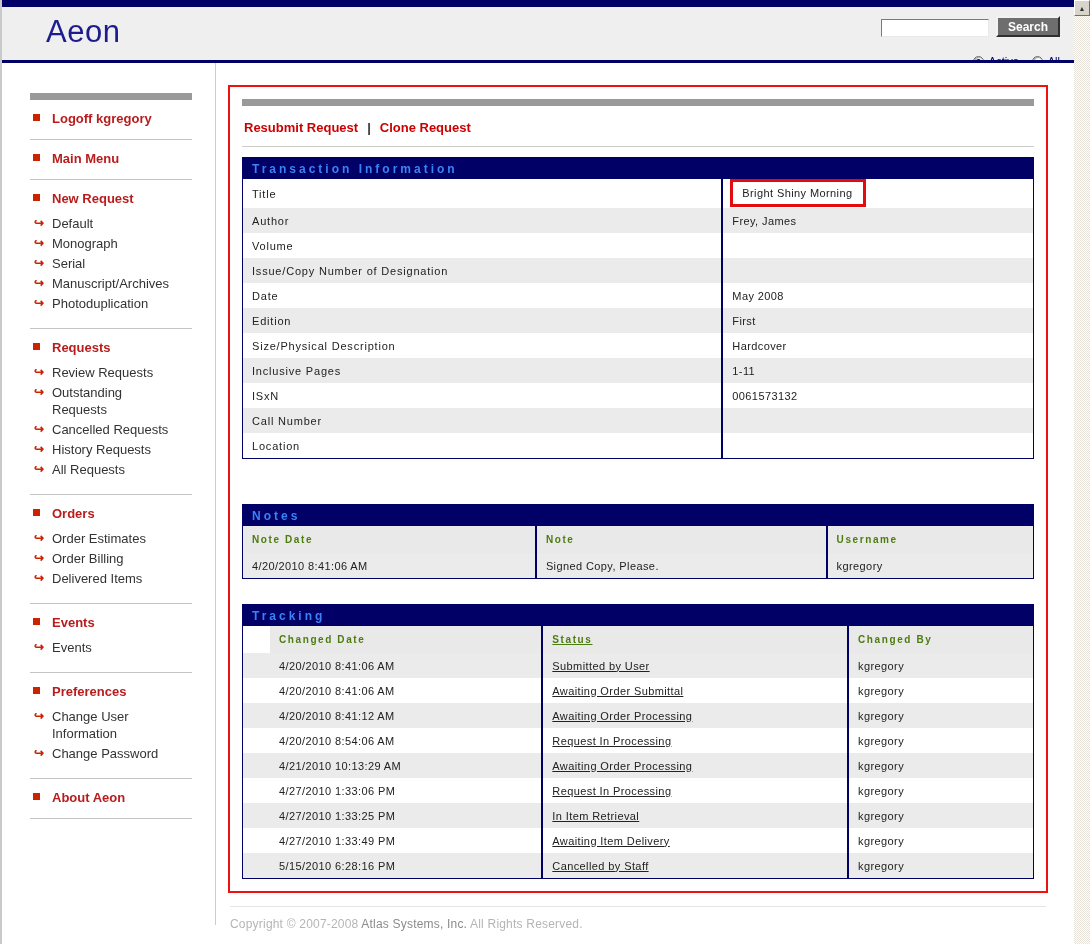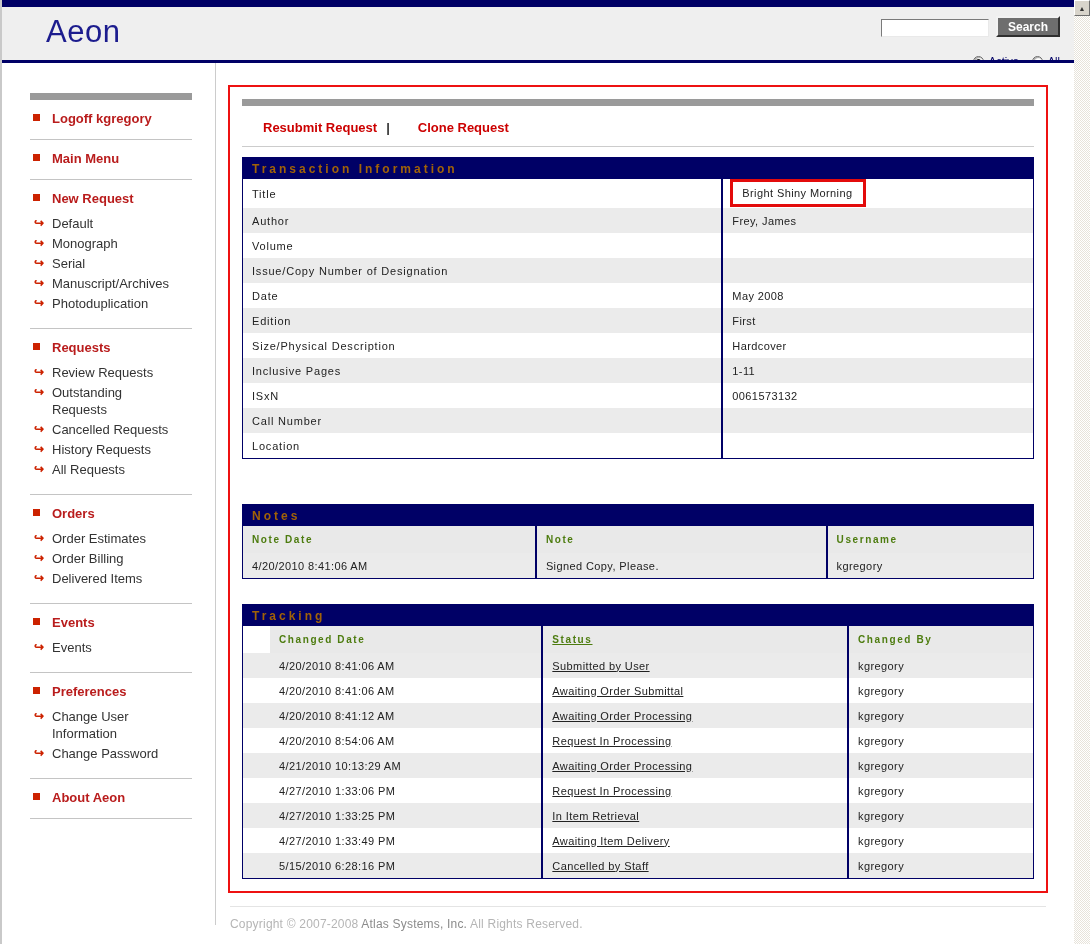--- a/index.html
+++ b/index.html
@@ -52,23 +52,23 @@
   .sb-heading { position:relative; padding-left:22px; color:#b91c1c; font-weight:bold; font-size:13px; cursor:pointer; }
   .bullet { position:absolute; left:3px; top:3px; width:7px; height:7px; background:#cc2200; }
   .sb-items { list-style:none; margin:9px 0 0; width:150px; }
   .sb-items li { position:relative; padding-left:22px; font-size:13px; color:#333; line-height:17px; margin:3px 0; cursor:pointer; }
   .sub-arrow { position:absolute; left:4px; top:0; color:#cc2200; font-size:12px; font-weight:bold; }
   
   .content { position:absolute; left:226px; top:22px; width:820px; }
   .redbox { border:2px solid #ee1111; padding:10px 12px 12px; background:#fff; }
   .main-topbar { height:7px; background:#9a9a9a; margin:2px 0 11px; }
   .actions { font-size:13px; font-weight:bold; padding:3px 2px 11px; border-bottom:1px solid #cccccc; margin-bottom:10px; }
-  .actions a { color:#cc0000; text-decoration:none; cursor:pointer;margin-left:19px; }
+  .actions a { color:#cc0000; text-decoration:none; cursor:pointer; }
   .actions .sep { color:#333; margin:0 9px; font-weight:bold; }
-  .section-bar { background:#000066; color:#a16207; font-weight:bold; font-size:12px; letter-spacing:3px; padding:5px 10px 4px; height:22px; margin-top:3px; }
+  .section-bar { background:#000066; color:#3b82f6; font-weight:bold; font-size:12px; letter-spacing:3px; padding:5px 10px 4px; height:22px; margin-top:3px; }
   .tbl { border:1px solid #000066; border-top:none; font-size:11px; background:#fff; }
   .trow { display:flex; }
   .trow:nth-child(even) { background:#ebebeb; }
   .cell { display:flex; align-items:center; min-height:25px; padding:2px 9px; border-right:2px solid #000066; letter-spacing:0.4px; color:#222; }
   .cell:last-child { border-right:none; }
   
   .tx-label { width:60.8%; letter-spacing:0.8px; }
   .tx-value { flex:1; }
   .trow.title-row .cell { min-height:29px; }
   .hl-box {

